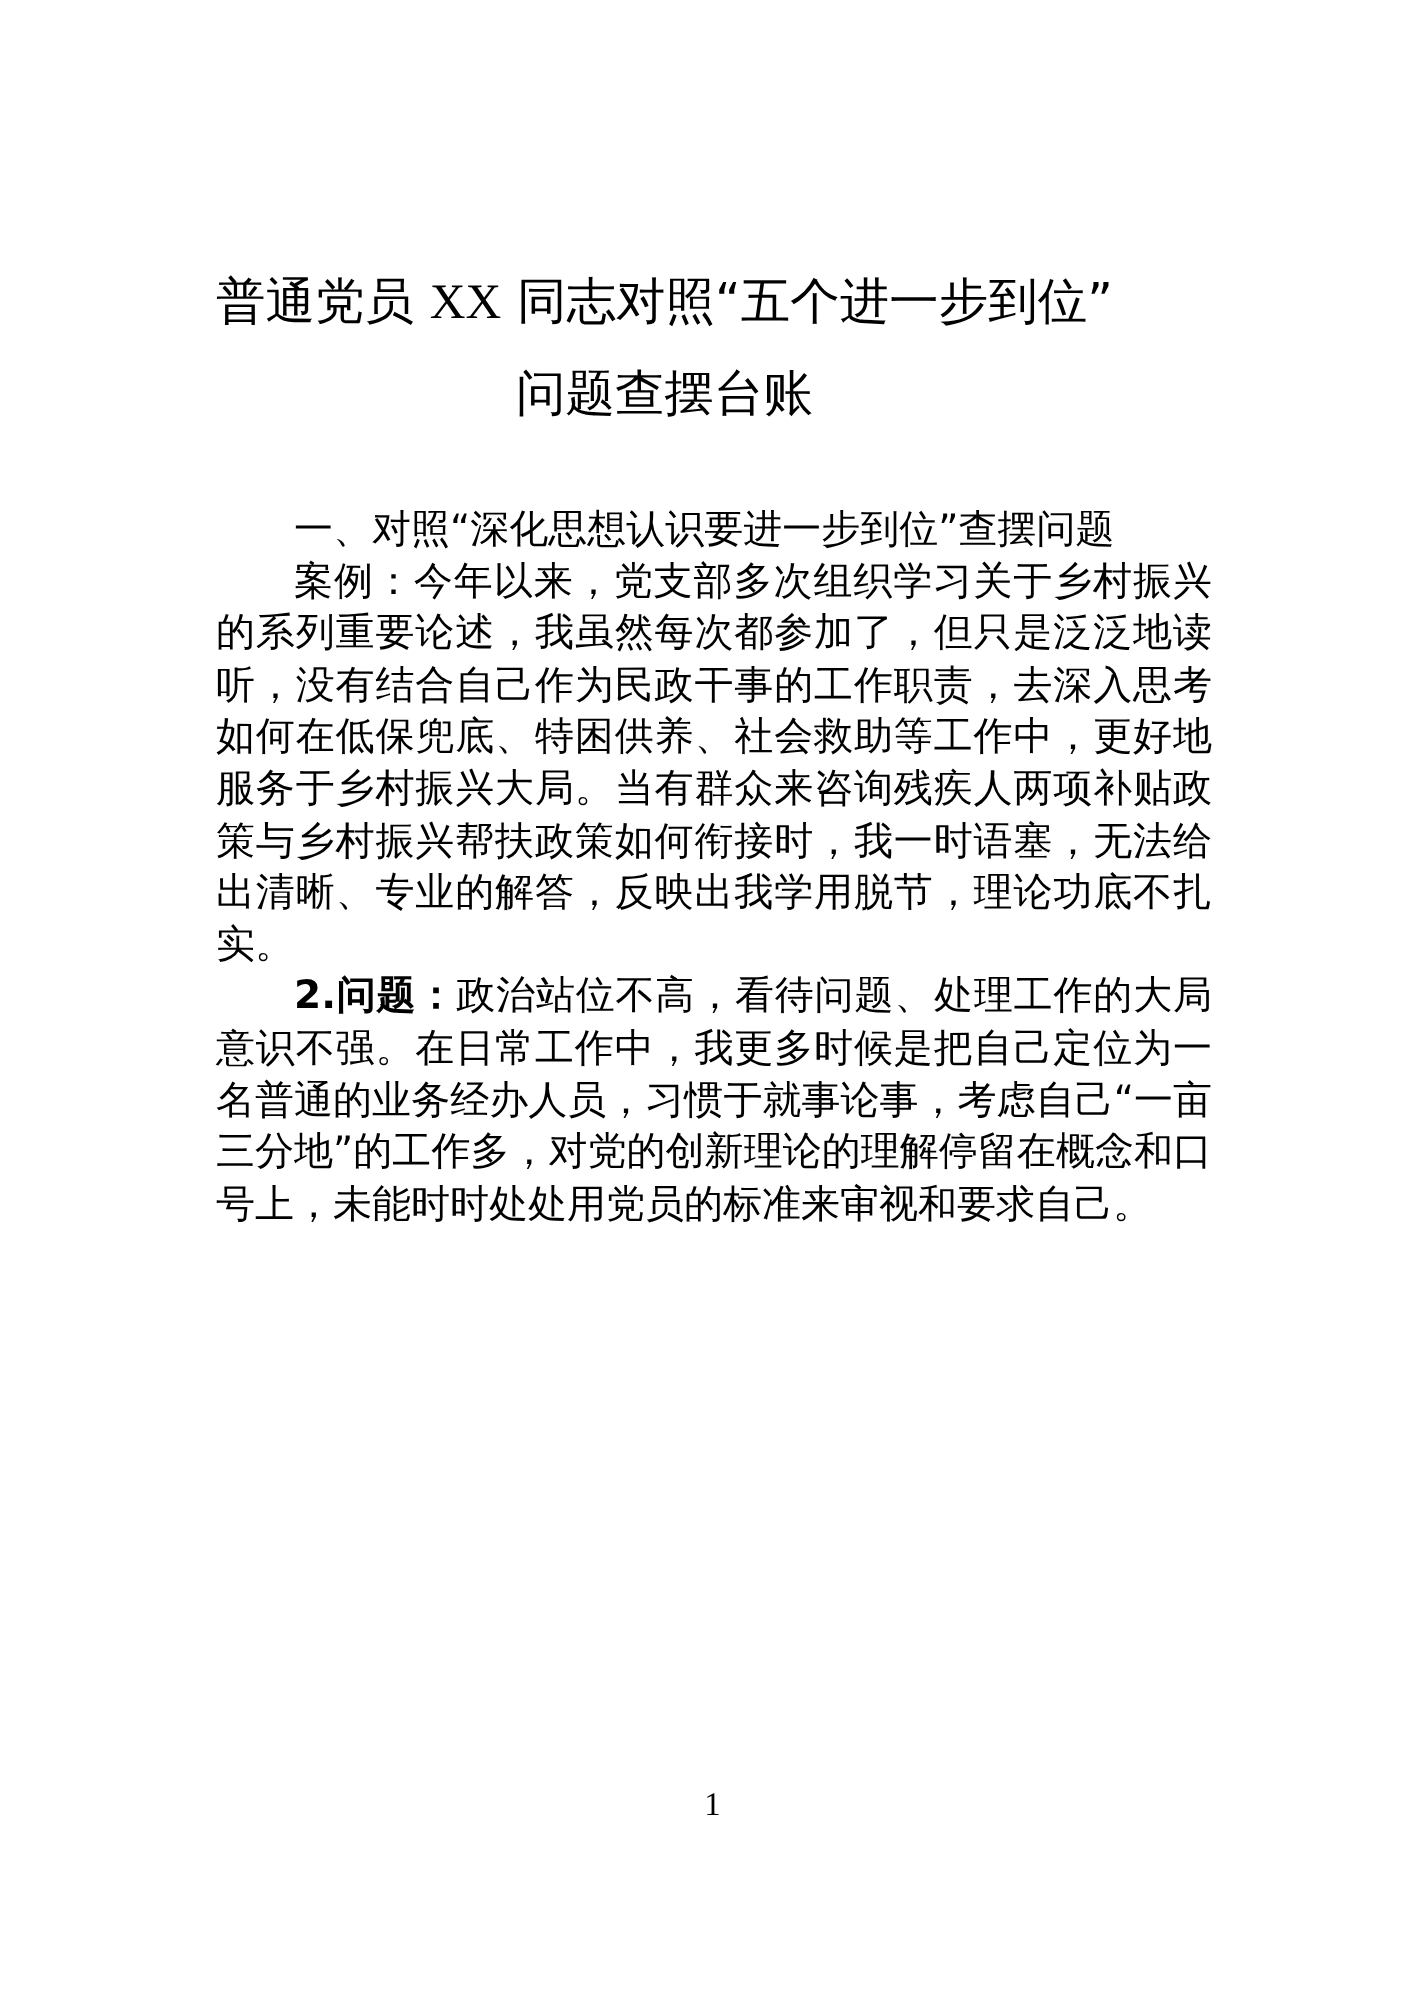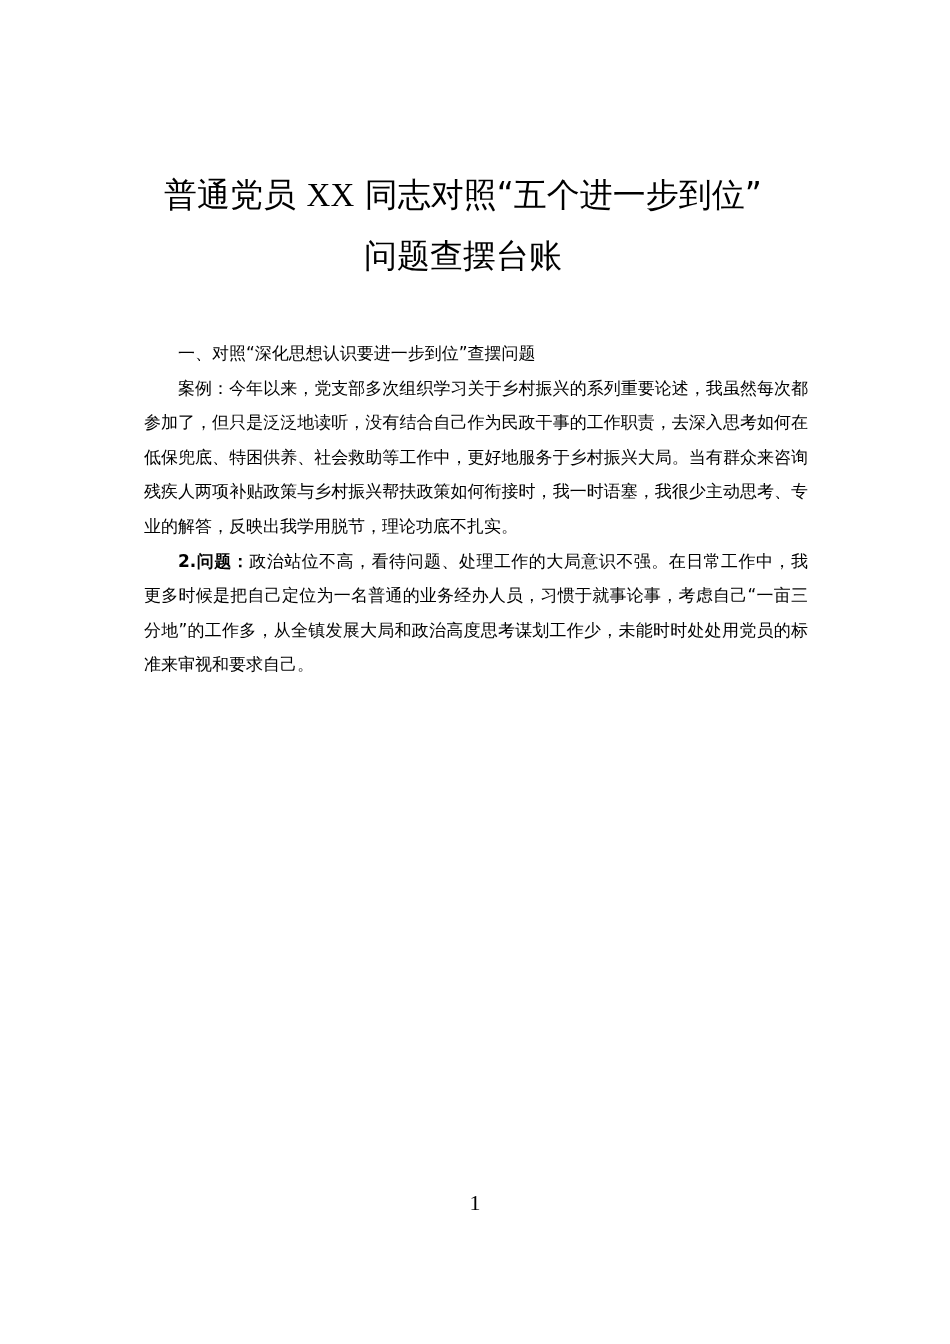--- a/index.html
+++ b/index.html
@@ -1,35 +1,35 @@
 <!DOCTYPE html>
 <html><head>
 <meta charset="utf-8">
 <style>
   html, body { margin:0; padding:0; background:#ffffff; }
   body { width:950px; height:1344px; position:relative; overflow:hidden;
          font-family: "DejaVu Sans", sans-serif; color:#000; }
   .title { position:absolute; left:0; width:886px; text-align:center;
-           font-size:33px; line-height:40px;padding-left:20px; }
+           font-size:33px; line-height:52px; }
   #t1 { top:175px; }
   #t2 { top:236px; }
   .title .latin { font-family:"Liberation Serif", serif; }
   .body { position:absolute; left:144px; top:336px; width:664px;
-          font-size:17px; line-height:34.6px; text-align:justify; }
+          font-size:26px; line-height:34.6px; text-align:justify; }
   .body p { margin:0; text-indent:2em; }
   .body p.h { text-indent:2em; }
   .body b { font-weight:bold; }
   .pagenum { position:absolute; top:1190px; left:0; width:950px; text-align:center;
              font-family:"Liberation Serif", serif; font-size:22px; }
 </style>
 </head>
 <body>
 
 <div class="title" id="t1"><span>普通党员 </span><span class="latin">XX</span><span> 同志对照“五个进一步到位”</span></div>
 <div class="title" id="t2">问题查摆台账</div>
 
 <div class="body">
   <p class="h">一、对照“深化思想认识要进一步到位”查摆问题</p>
-  <p>案例：今年以来，党支部多次组织学习关于乡村振兴的系列重要论述，我虽然每次都参加了，但只是泛泛地读听，没有结合自己作为民政干事的工作职责，去深入思考如何在低保兜底、特困供养、社会救助等工作中，更好地服务于乡村振兴大局。当有群众来咨询残疾人两项补贴政策与乡村振兴帮扶政策如何衔接时，我一时语塞，我很少主动思考、专业的解答，反映出我学用脱节，理论功底不扎实。</p>
-  <p><b>2.问题：</b><span>政治站位不高，看待问题、处理工作的大局意识不强。在日常工作中，我更多时候是把自己定位为一名普通的业务经办人员，习惯于就事论事，考虑自己“一亩三分地”的工作多，从全镇发展大局和政治高度思考谋划工作少，未能时时处处用党员的标准来审视和要求自己。</span></p>
+  <p>案例：今年以来，党支部多次组织学习关于乡村振兴的系列重要论述，我虽然每次都参加了，但只是泛泛地读听，没有结合自己作为民政干事的工作职责，去深入思考如何在低保兜底、特困供养、社会救助等工作中，更好地服务于乡村振兴大局。当有群众来咨询残疾人两项补贴政策与乡村振兴帮扶政策如何衔接时，我一时语塞，无法给出清晰、专业的解答，反映出我学用脱节，理论功底不扎实。</p>
+  <p><b>2.问题：</b><span>政治站位不高，看待问题、处理工作的大局意识不强。在日常工作中，我更多时候是把自己定位为一名普通的业务经办人员，习惯于就事论事，考虑自己“一亩三分地”的工作多，对党的创新理论的理解停留在概念和口号上，未能时时处处用党员的标准来审视和要求自己。</span></p>
 </div>
 
 <div class="pagenum">1</div>
 
 </body></html>

